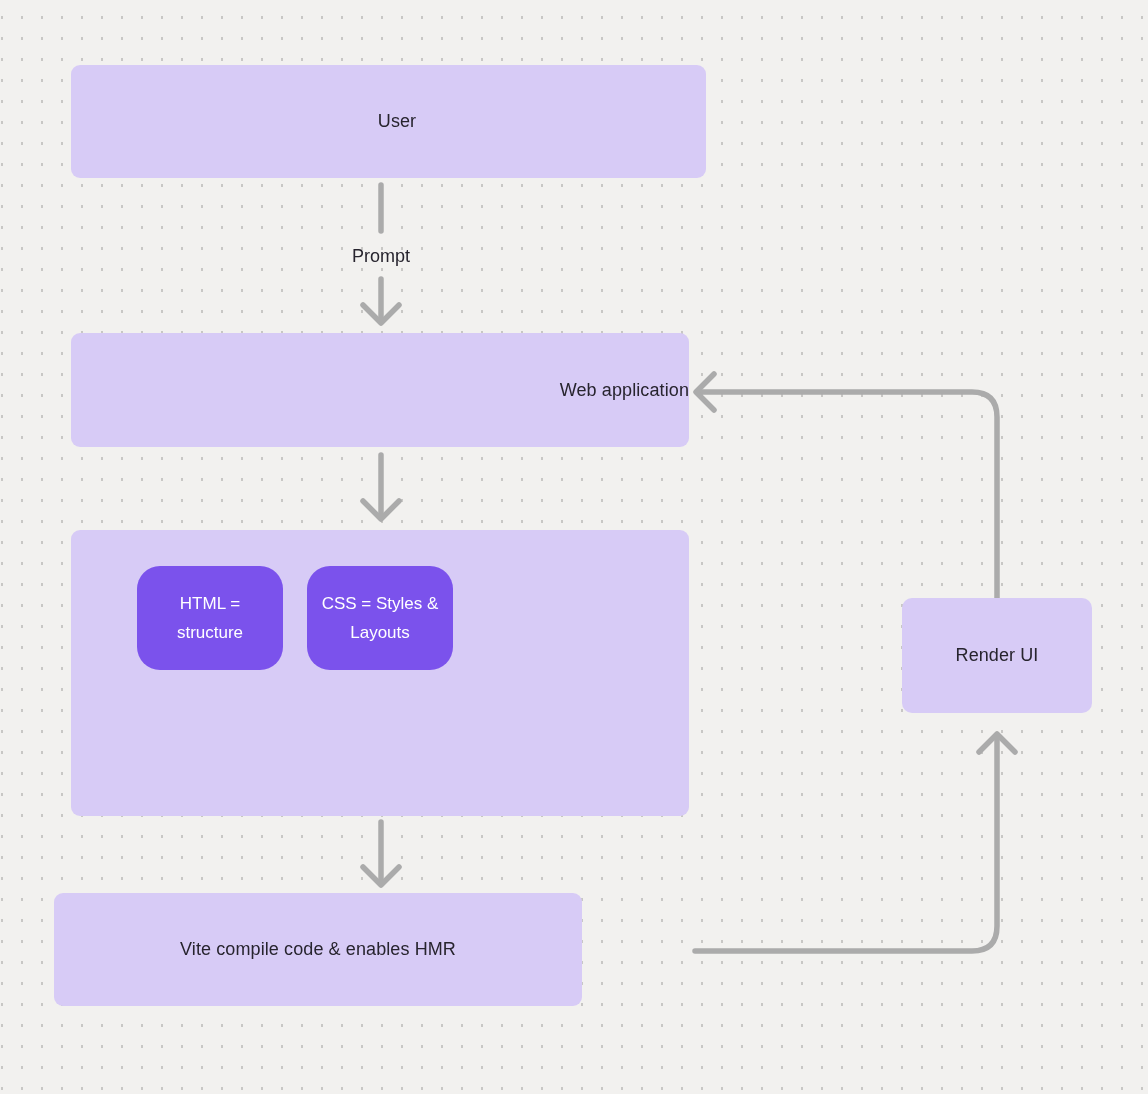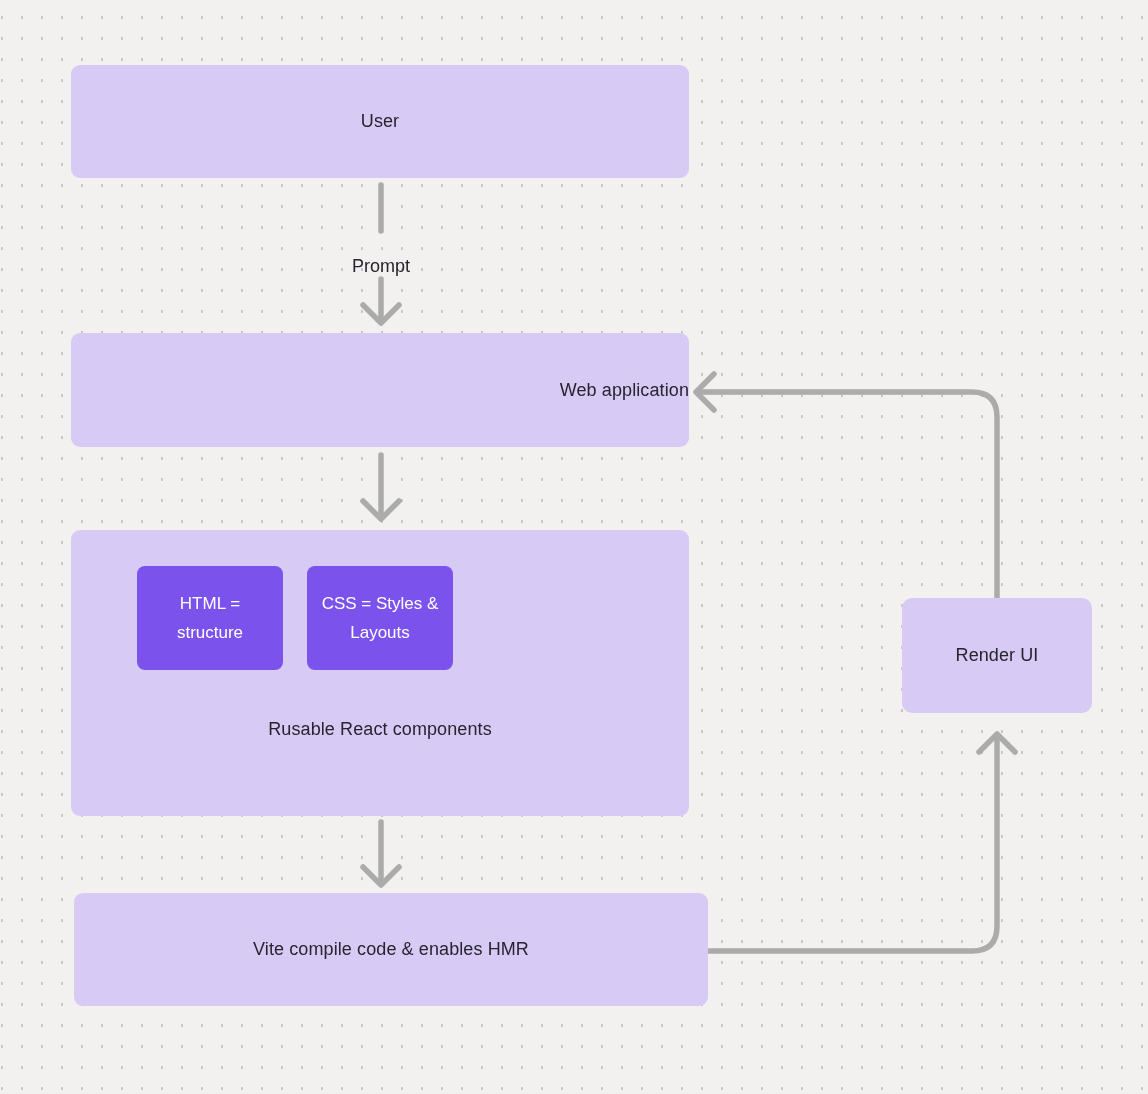--- a/index.html
+++ b/index.html
@@ -43,33 +43,33 @@
     background: var(--node-fill, #d7cbf6);
     border-radius: 9px;
     display: flex;
     align-items: center;
     justify-content: center;
     text-align: center;
     color: var(--text, #27242e);
     font-size: 18px;
     letter-spacing: 0.1px;
   }
-  .node-user        { left: 71px;  top: 65px;  width: 618px; height: 113px; }
+  .node-user        { left: 71px;  top: 65px;  width: 618px; height: 113px; padding-left: 17px; }
   .node-webapp      { left: 71px;  top: 333px; width: 618px; height: 114px; justify-content: flex-end; }
   .node-container   { left: 71px;  top: 530px; width: 618px; height: 286px; }
-  .node-vite        { left: 74px;  top: 893px; width: 634px; height: 113px; }
+  .node-vite        { left: 54px;  top: 893px; width: 528px; height: 113px; }
   .node-render-ui   { left: 902px; top: 598px; width: 190px; height: 115px; border-radius: 10px; }
   .chip {
     position: absolute;
     z-index: 3;
     top: 566px;
     width: 146px;
     height: 104px;
     background: var(--chip-fill, #7b52ec);
-    border-radius: 8px;
+    border-radius: 23px;
     display: flex;
     align-items: center;
     justify-content: center;
     text-align: center;
     color: var(--chip-text, #ffffff);
     font-size: 17px;
     font-weight: 500;
     line-height: 29px;
     padding: 0 10px;
     box-sizing: border-box;
@@ -85,21 +85,21 @@
     width: 500px;
     text-align: center;
     color: var(--text, #27242e);
     font-size: 18px;
     letter-spacing: 0.1px;
   }
   .edge-label {
     position: absolute;
     z-index: 3;
     left: 321px;
-    top: 256px;
+    top: 246px;
     width: 120px;
     text-align: center;
     color: var(--text, #27242e);
     font-size: 18px;
   }
 </style>
 </head>
 <body>
 
 <div class="canvas">
@@ -135,21 +135,20 @@
 
   <div class="node node-container"></div>
 
   <div class="chip chip-html">
     <span>HTML = structure</span>
   </div>
   <div class="chip chip-css">
     <span>CSS = Styles &amp; Layouts</span>
   </div>
 
-  <div class="group-label">Rusable React components</div>
 
   <div class="node node-vite">
     <span>Vite compile code &amp; enables HMR</span>
   </div>
 
   <div class="node node-render-ui">
     <span>Render UI</span>
   </div>
 
 </div>

